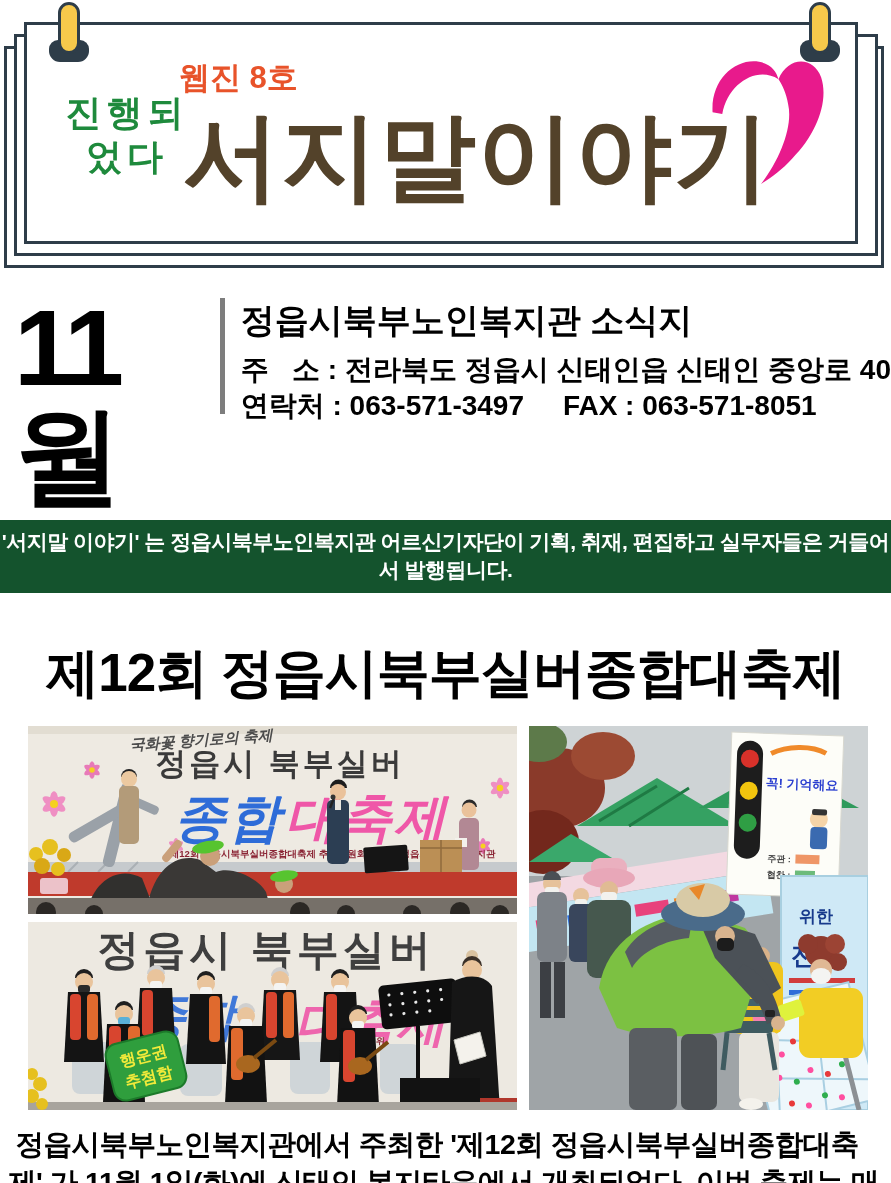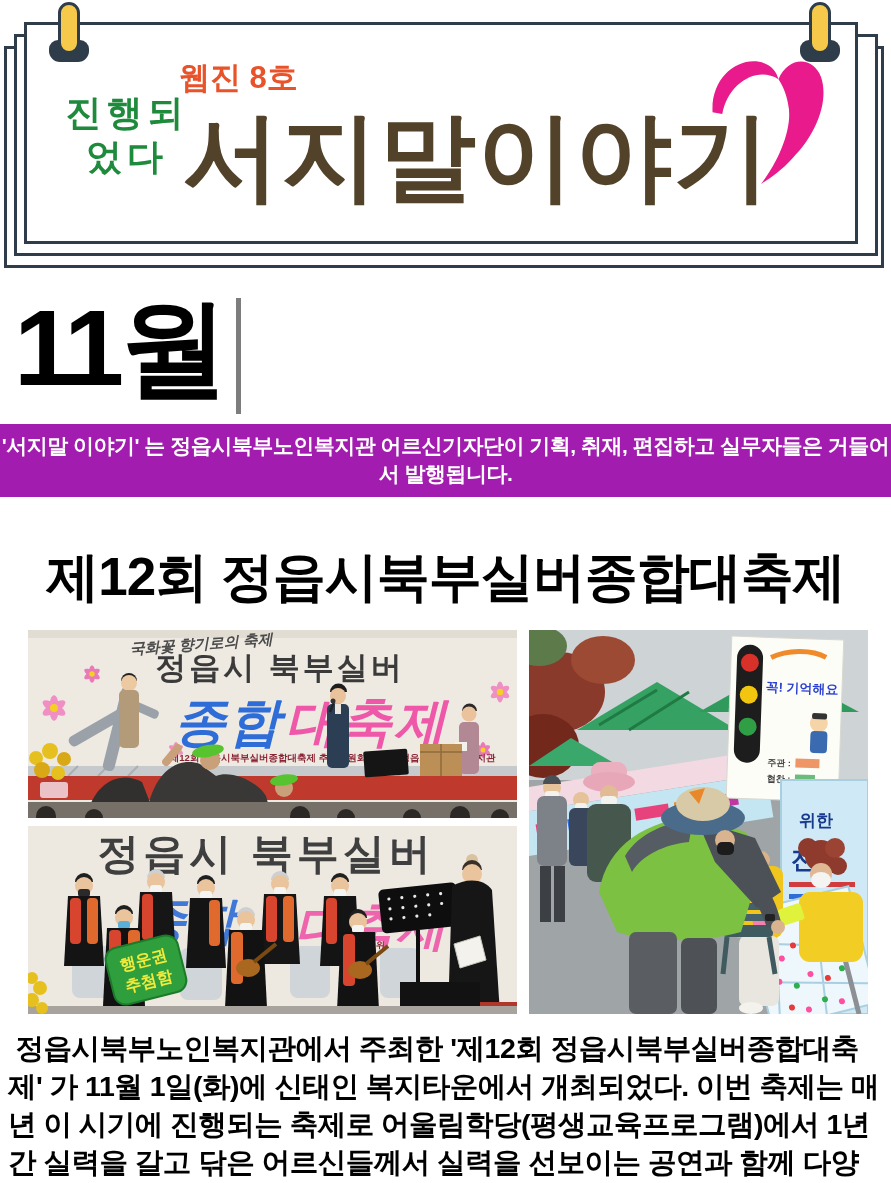--- a/index.html
+++ b/index.html
@@ -26,21 +26,21 @@
 
   
   .masthead{display:flex;align-items:flex-start;padding:6px 0 0 14px;}
   .month{font-size:108px;font-weight:900;line-height:108px;letter-spacing:-4px;}
   .vdiv{width:5px;height:116px;background:#7d7d7d;margin:4px 16px 0 12px;}
   .pub-info{padding-top:2px;}
   .pub-title{font-size:34px;font-weight:800;margin:2px 0 8px;}
   .pub-line{font-size:28px;font-weight:700;line-height:36px;white-space:pre;}
 
   
-  .notice{margin-top:10px;background:#a21caf;color:#fff;text-align:center;padding:8px 0 9px;}
+  .notice{margin-top:10px;background:#14532d;color:#fff;text-align:center;padding:8px 0 9px;}
   .notice span{font-size:21px;font-weight:800;letter-spacing:-0.5px;}
 
   
   .headline{margin:45px 6px 0;text-align:center;font-size:53px;font-weight:900;letter-spacing:-1px;}
 
   
   .photos{display:grid;grid-template-columns:489px 339px;grid-template-rows:188px 188px;gap:8px 12px;margin:16px 0 0 28px;}
   .ph{margin:0;overflow:hidden;background:#ddd;}
   .ph svg{display:block;width:100%;height:100%;}
   .ph3{grid-column:2;grid-row:1/3;}
@@ -75,20 +75,25 @@
       </div>
     <div class="pin pin-right">
         <i class="base"></i>
         <i class="stem"></i>
       </div>
   </header>
 
   <section class="masthead">
     <div class="month">11월</div>
     <div class="vdiv"></div>
+    <div class="pub-info">
+      <div class="pub-title">정읍시북부노인복지관 소식지</div>
+      <div class="pub-line">주   소 : 전라북도 정읍시 신태인읍 신태인 중앙로 40</div>
+      <div class="pub-line">연락처 : 063-571-3497     FAX : 063-571-8051</div>
+    </div>
   </section>
 
   <div class="notice">
     <span>'서지말 이야기' 는 정읍시북부노인복지관 어르신기자단이 기획, 취재, 편집하고 실무자들은 거들어서 발행됩니다.</span>
   </div>
 
   <h2 class="headline">제12회 정읍시북부실버종합대축제</h2>
 
   <section class="photos">
 

